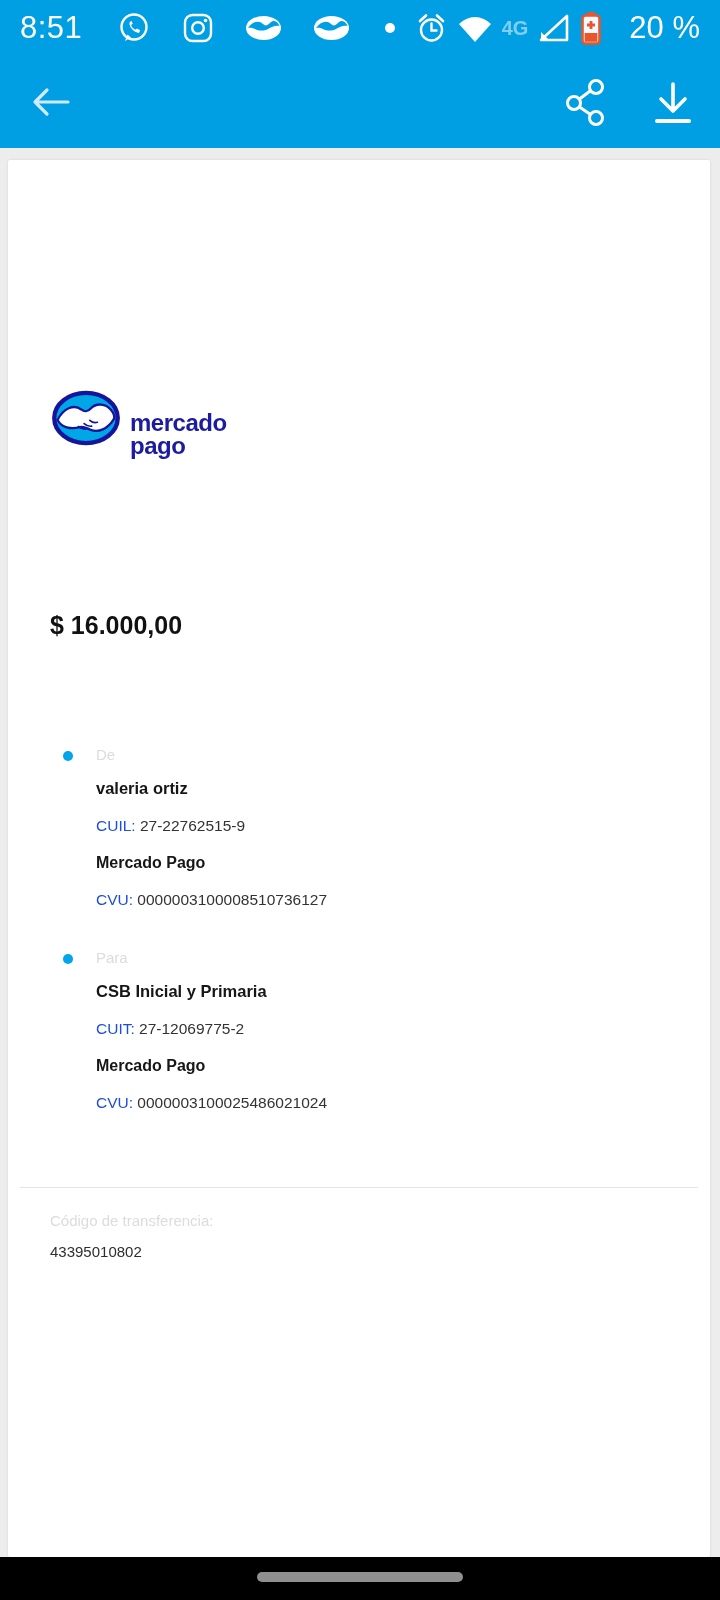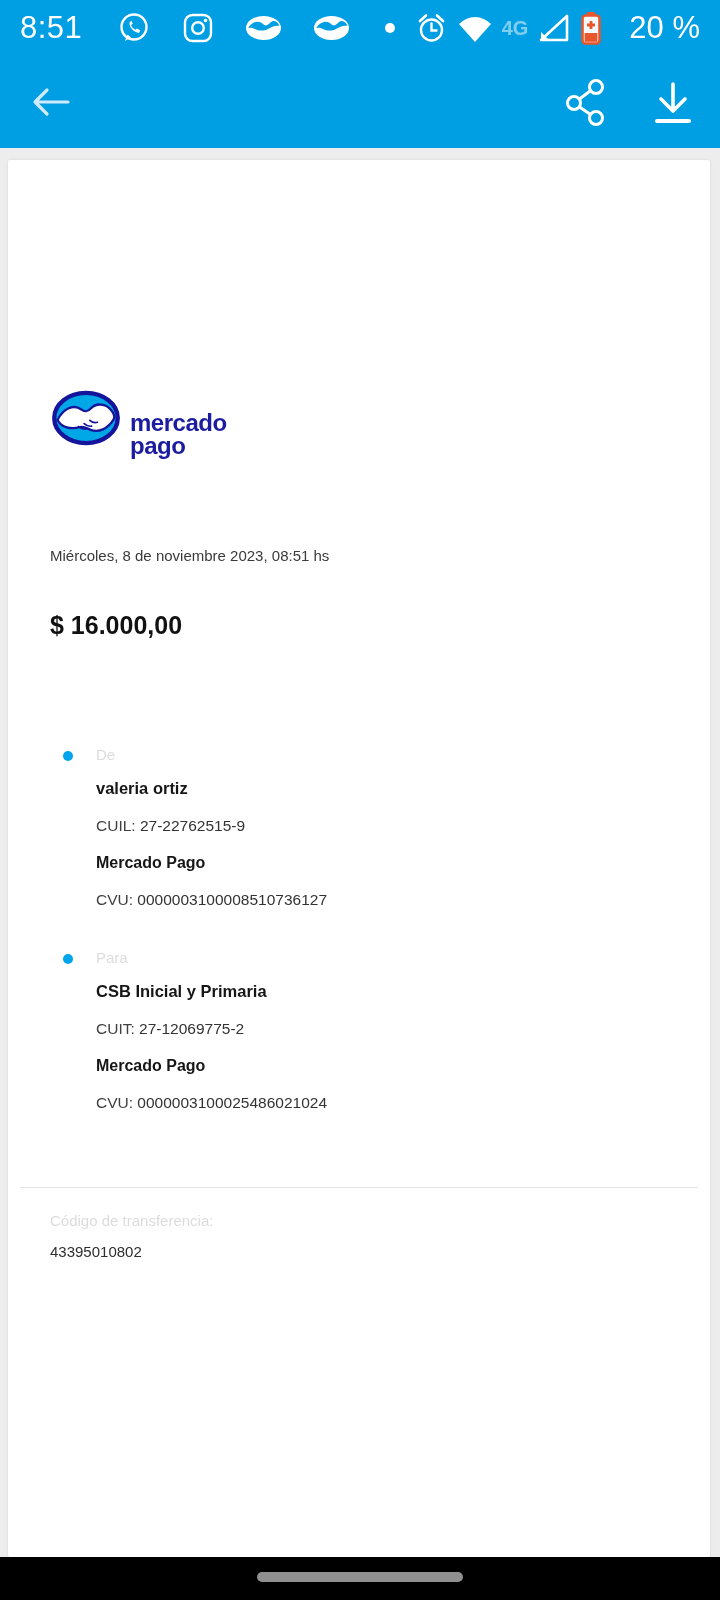--- a/index.html
+++ b/index.html
@@ -54,21 +54,21 @@
   }
   .b-from { left:55px; top:591px; }
   .b-to   { left:55px; top:794px; }
   .lbl-light { font-size:15px; color:#dcdcdc; }
   .from-label { left:88px; top:586px; }
   .to-label   { left:88px; top:789px; }
   .p-name { font-size:16.5px; font-weight:700; color:#161616; }
   .from-name { left:88px; top:619px; }
   .to-name   { left:88px; top:822px; }
   .kv { font-size:15.5px; color:#333; }
-  .kv .k { color:#404040; }
+  .kv .k { color:#1d4ed8; }
   .from-id  { left:88px; top:657px; }
   .from-bank{ left:88px; top:694px; font-size:16px; font-weight:700; color:#161616; }
   .from-acc { left:88px; top:731px; }
   .to-id    { left:88px; top:860px; }
   .to-bank  { left:88px; top:897px; font-size:16px; font-weight:700; color:#161616; }
   .to-acc   { left:88px; top:934px; }
   .divider { left:12px; right:12px; top:1027px; height:1px; background:#e4e4e4; }
   .code-label { left:42px; top:1052px; }
   .code-value { left:42px; top:1083px; font-size:15px; color:#2e2e2e; }
   
@@ -184,21 +184,20 @@
       <ellipse cx="38" cy="31" rx="33.5" ry="26.5" fill="#00a7e6" stroke="#15159c" stroke-width="4.6"></ellipse>
       <path d="M8,33 C14,21 25,16 33,22 C36,24.5 40,24.5 43,21 C49,14.5 59,16 64,22 C67,25.5 68.5,29 67.5,32 C61,43 51,46.5 43,43.5 C39.5,42.3 36,39.5 32,40.5 C22,43.5 12,41 8,33 Z" fill="#fff" stroke="#15159c" stroke-width="2.4" stroke-linejoin="round"></path>
       <path d="M30,40 q4,3.5 8,2.5 M36,37 q4,3.5 8,2.5 M42,33.5 q4,3.5 8,2" fill="none" stroke="#15159c" stroke-width="1.8" stroke-linecap="round"></path>
     </svg>
   </span>
   <div class="abs logo-word">
     <div>mercado</div>
     <div>pago</div>
   </div>
 
-  <div class="abs r-date">Miércoles, 8 de noviembre 2023, 08:51 hs</div>
   <div class="abs r-amount">$ 16.000,00</div>
 
   <span class="abs bullet b-from"></span>
   <div class="abs lbl-light from-label">De</div>
   <div class="abs p-name from-name">valeria ortiz</div>
   <div class="abs kv from-id">
     <span class="k">CUIL:</span>
     <span>27-22762515-9</span>
   </div>
   <div class="abs from-bank">Mercado Pago</div>

